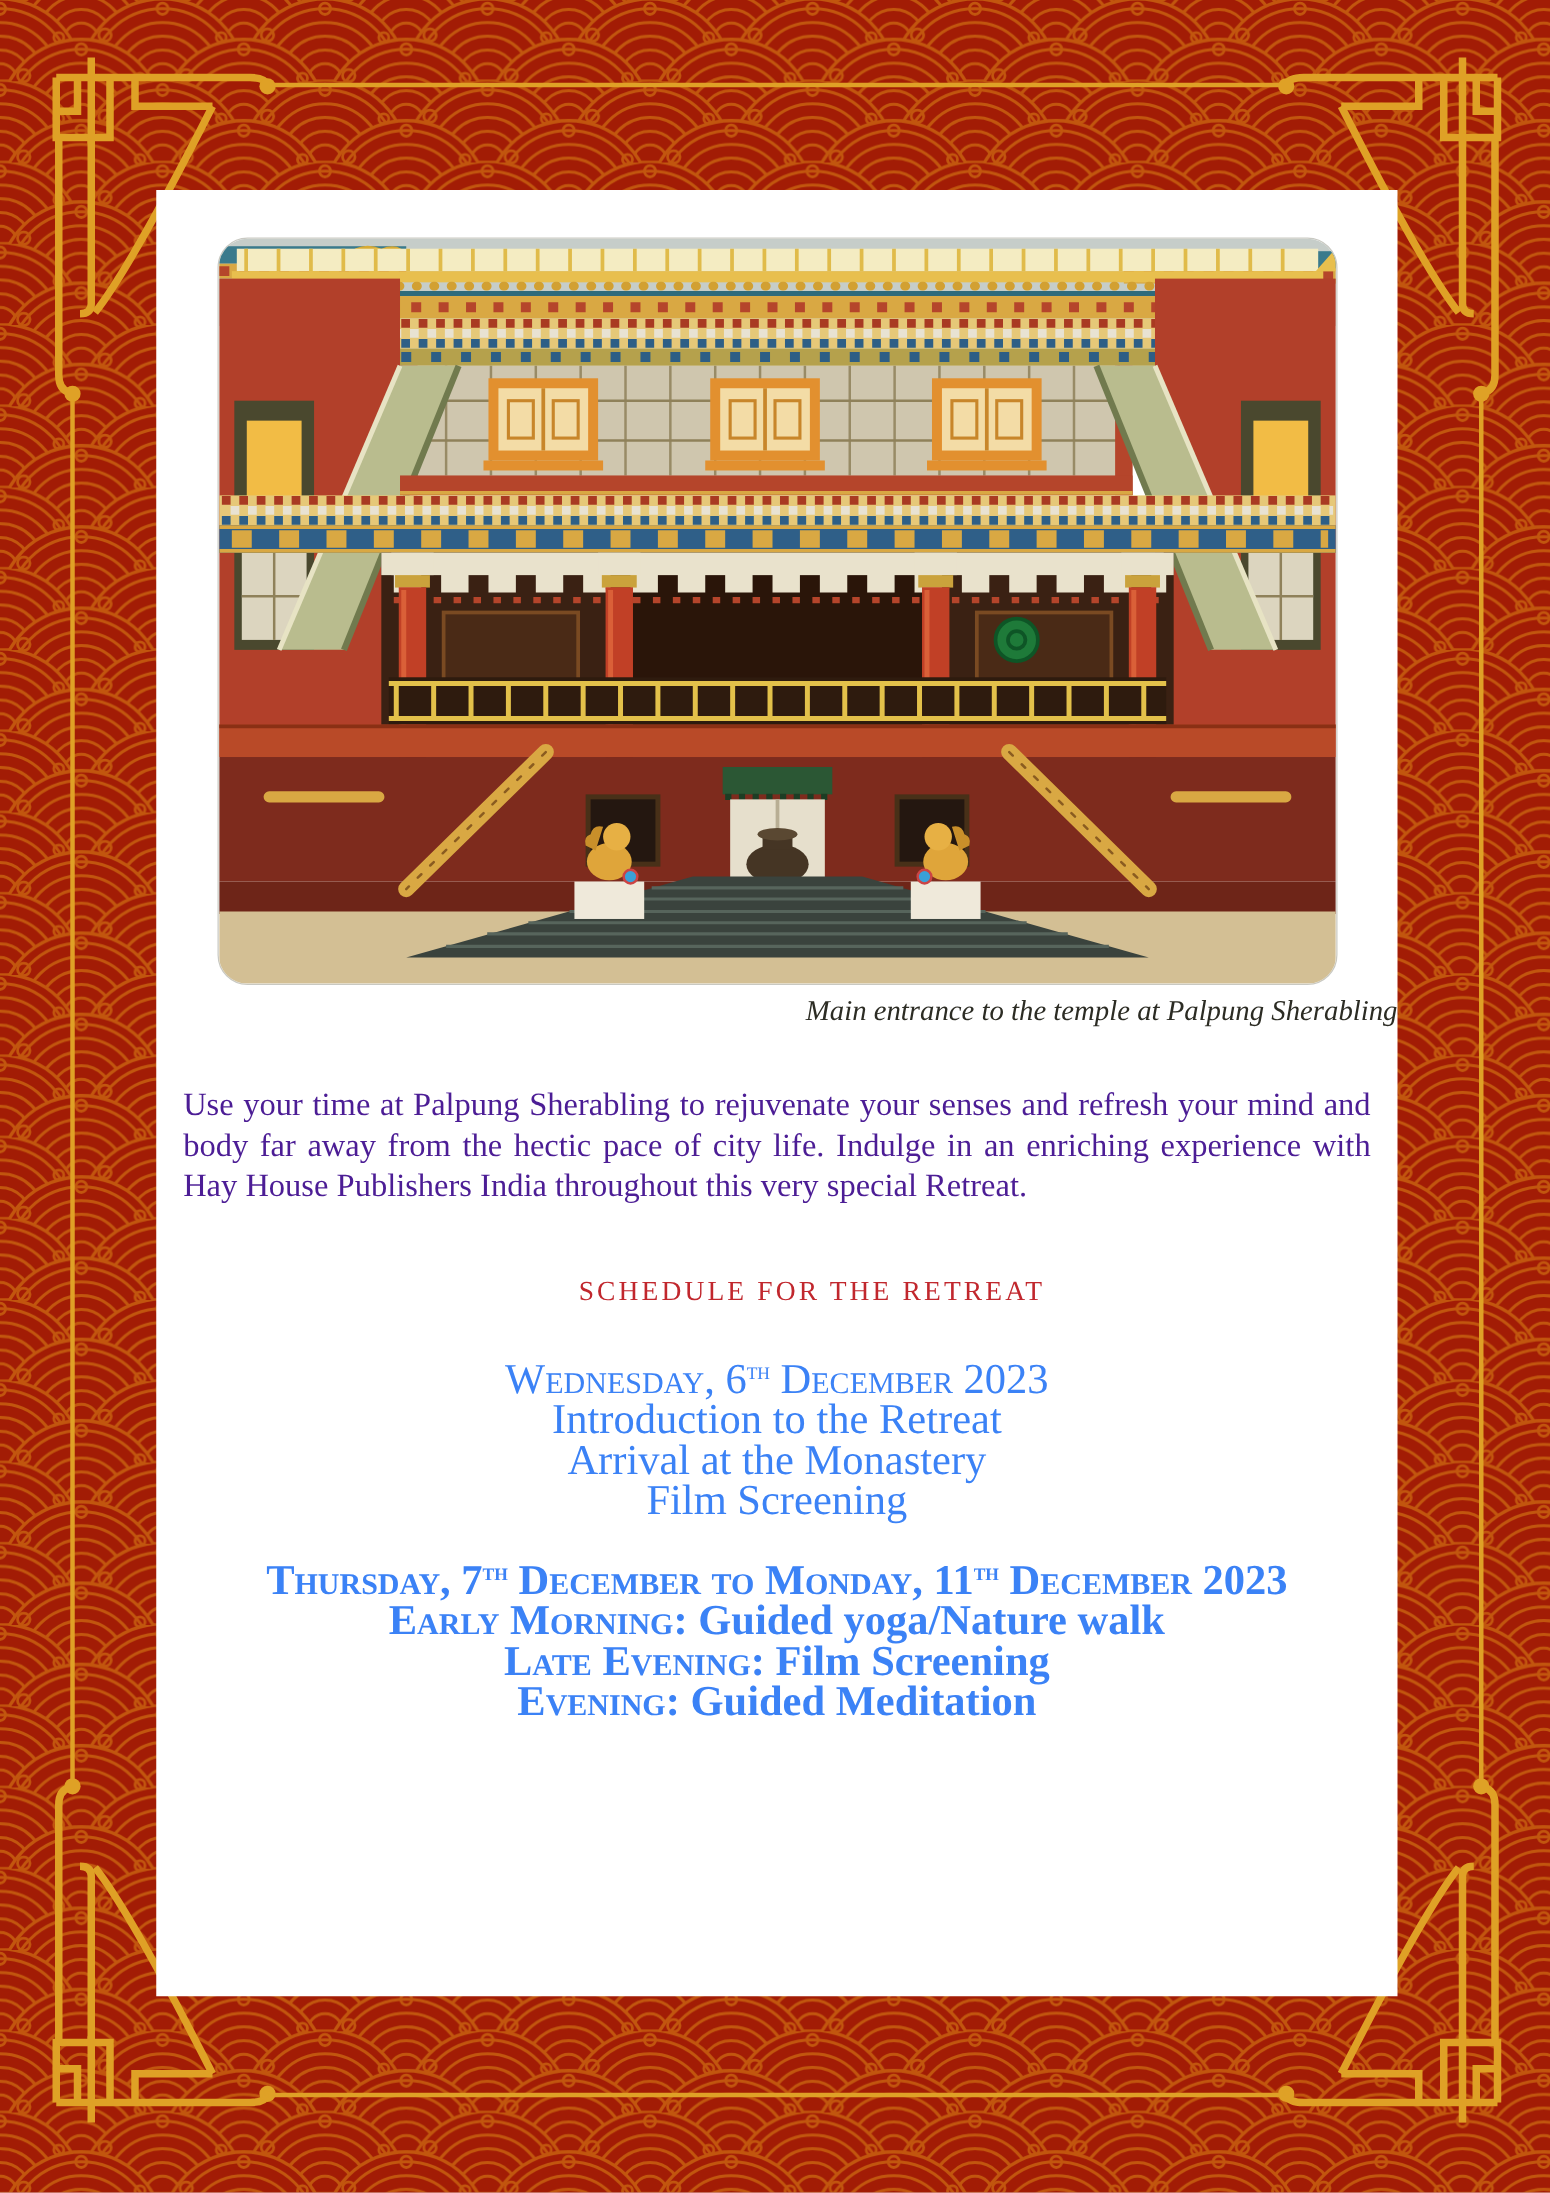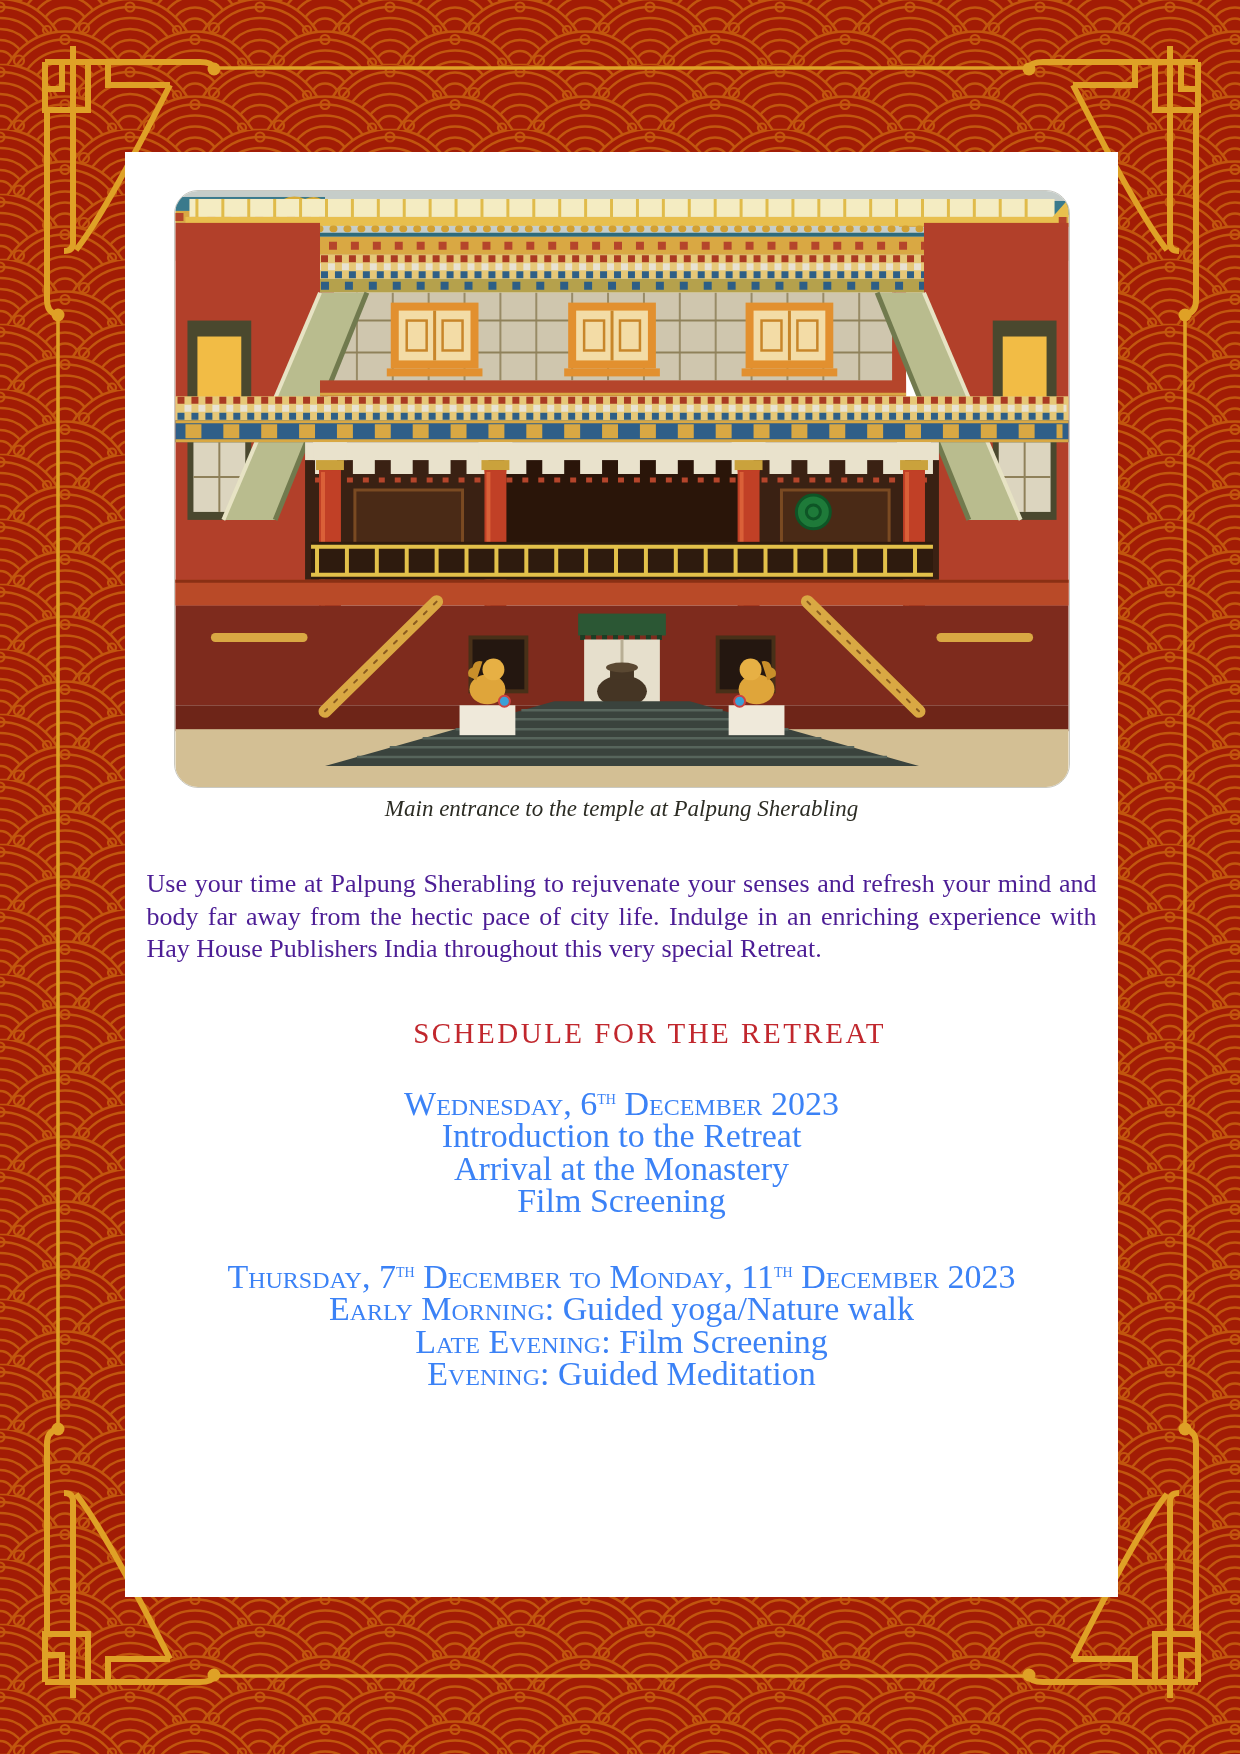--- a/index.html
+++ b/index.html
@@ -14,36 +14,36 @@
     position:absolute;left:125px;top:152px;width:993px;height:1445px;
     background:#ffffff;
   }
   .photo-fig{margin:38px 0 0 0;text-align:center;}
   .photo-wrap{
     width:896px;height:598px;margin:0 auto;border-radius:24px;overflow:hidden;
     border:1px solid #c9c9c2;box-sizing:border-box;
   }
   .photo-wrap svg{display:block;}
   .caption{
-    font-style:italic;font-size:23px;color:#2c2c24;margin-top:8px;line-height:26px;
+    font-style:italic;font-size:23px;color:#2c2c24;margin-top:8px;line-height:26px;text-align:right;
   }
   .intro{
     width:950px;margin:46px auto 0 auto;
     font-size:26px;line-height:32.5px;color:#4c1d95;
     text-align:justify;
   }
   .heading{
     margin:49px 0 0 16px;text-align:center;font-weight:normal;
-    font-size:29px;line-height:36px;letter-spacing:2.5px;color:#c1272d;padding-left:40px;
+    font-size:22px;line-height:36px;letter-spacing:2.5px;color:#c1272d;padding-left:40px;
   }
   .schedule{
     margin-top:30px;text-align:center;
     font-size:34px;line-height:32.5px;color:#3b82f6;
   }
-  .group + .group{margin-top:36px;}
+  .group + .group{margin-top:24px;font-weight:bold;}
   .sc{font-variant:small-caps;}
   .sup{font-size:0.6em;vertical-align:0.5em;}
   .supsc{font-variant:small-caps;font-size:0.6em;vertical-align:0.55em;}
 </style>
 </head>
 <body>
 
 <div class="page">
 
   <svg class="border-art" width="1240" height="1754" viewBox="0 0 1240 1754">

